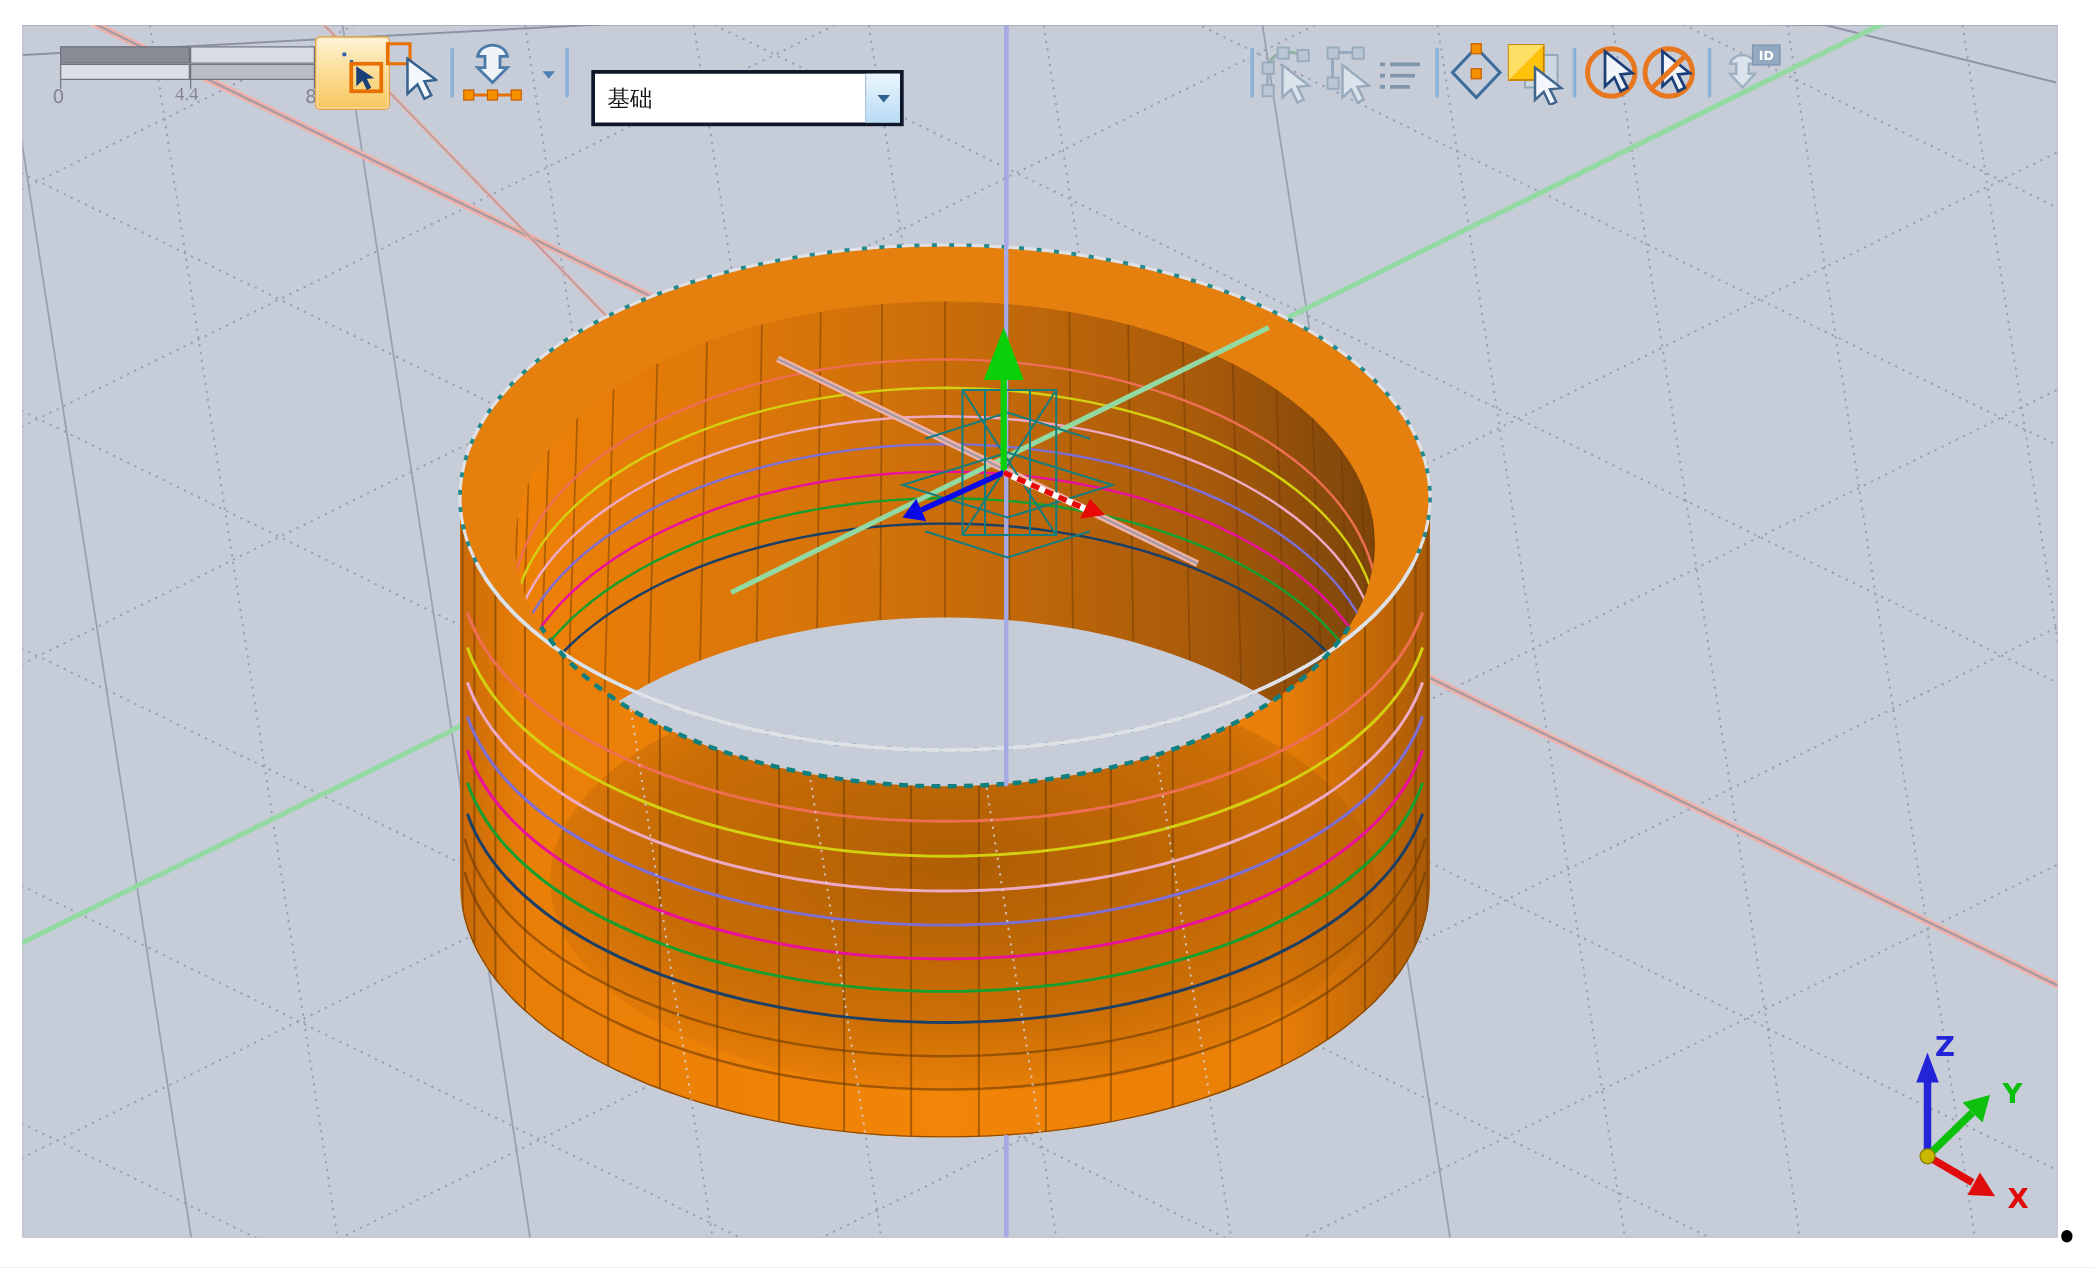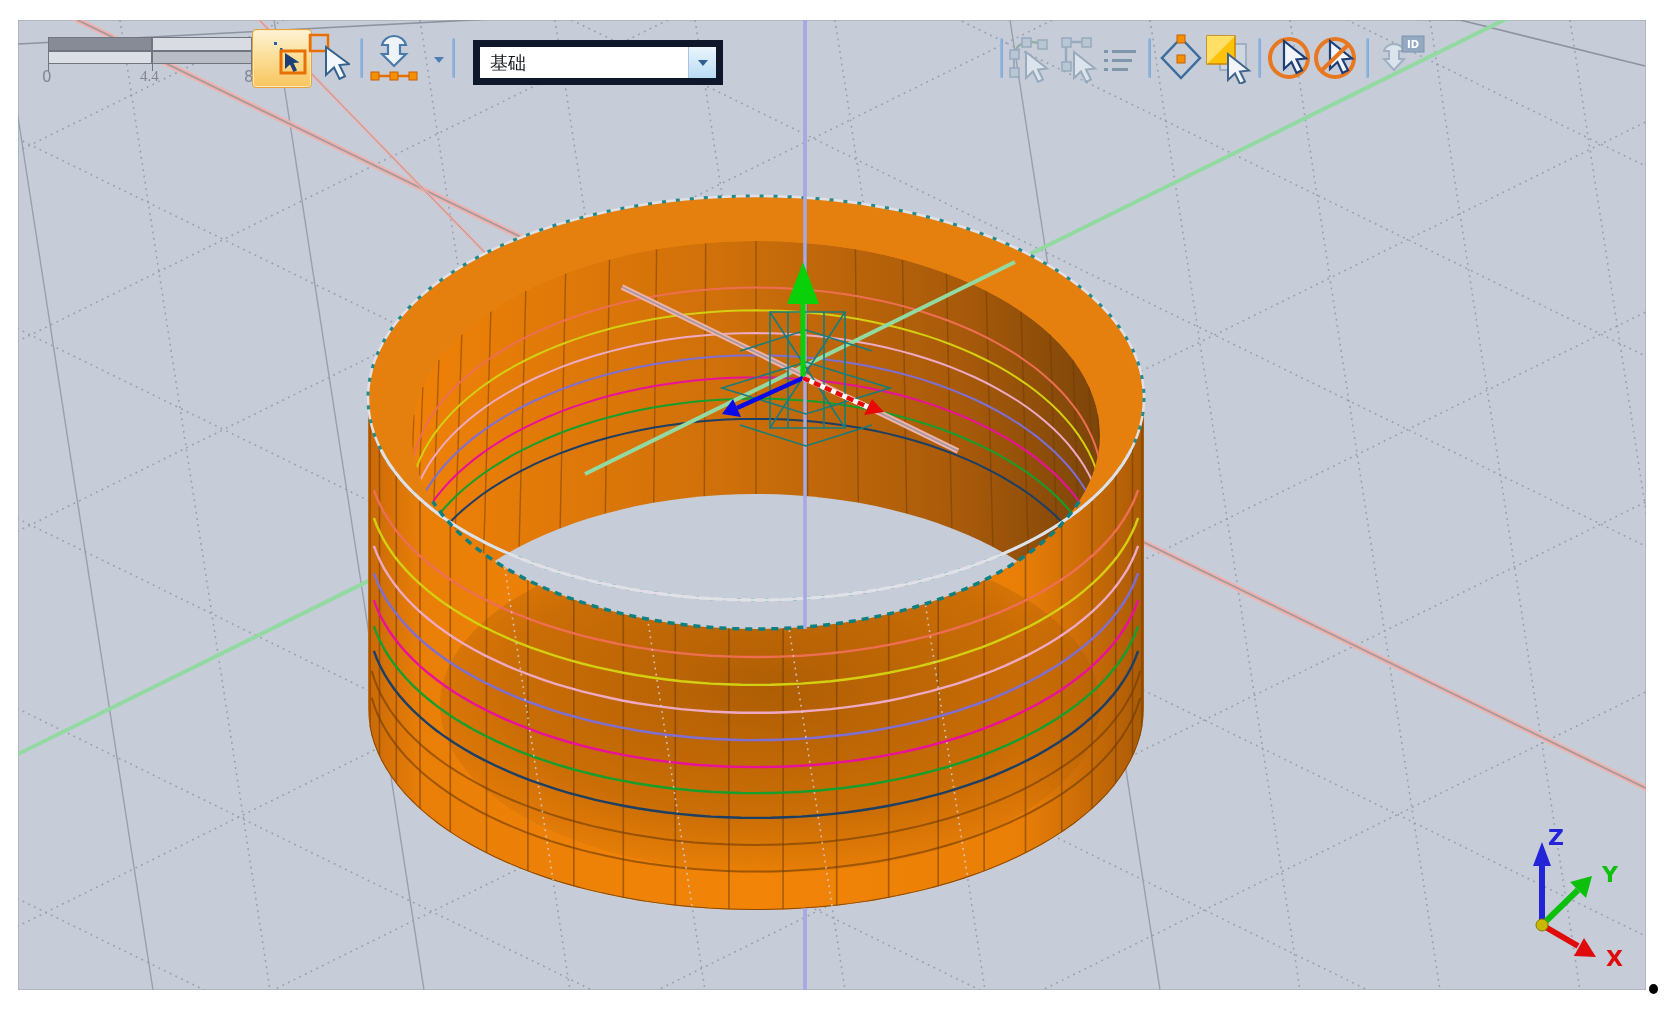--- a/index.html
+++ b/index.html
@@ -14,21 +14,21 @@
   #ruler{left:46px;top:36px;width:208px;height:52px;}
   .rbar{position:absolute;border:1px solid #70757f;box-sizing:border-box;}
   .rlab{position:absolute;top:32px;font-size:15px;color:#81868f;}
   .rtick{position:absolute;top:28px;width:1px;height:7px;background:#70757f;}
   
   .btn-active{left:252px;top:29px;width:58px;height:57px;
      background:linear-gradient(#fdf3d6,#fbdf9a 45%,#f7c55f);
      border:1px solid #e8a23c;border-radius:4px;box-shadow:0 0 0 1px #fbe9c2 inset;}
   .iconbox{position:absolute;z-index:6;display:flex;align-items:center;justify-content:flex-end;}
   
-  .combo{position:absolute;top:40px;height:45px;background:#ffffff;border:7px solid #0f172a;
+  .combo{position:absolute;top:56px;height:45px;background:#ffffff;border:3px solid #0f172a;
      box-sizing:border-box;z-index:6;display:flex;align-items:center;}
   .combo .txt{flex:1;padding-left:10px;font-size:18px;color:#14161a;white-space:nowrap;overflow:hidden;}
   .combo .dbtn{width:27px;height:100%;border-left:1px solid #a8c4de;
      background:linear-gradient(#eaf5fd,#cfe7f8 55%,#b9dcf5);display:flex;align-items:center;justify-content:center;}
   .dar{width:0;height:0;border-left:5px solid transparent;border-right:5px solid transparent;
      border-top:6px solid #2d5f91;}
   .dar-sm{width:0;height:0;border-left:5px solid transparent;border-right:5px solid transparent;
      border-top:6px solid #4d7fb3;}
   #dot-period{position:absolute;left:1649px;top:984px;width:9px;height:10px;background:#000;
      border-radius:50%;z-index:9;}

